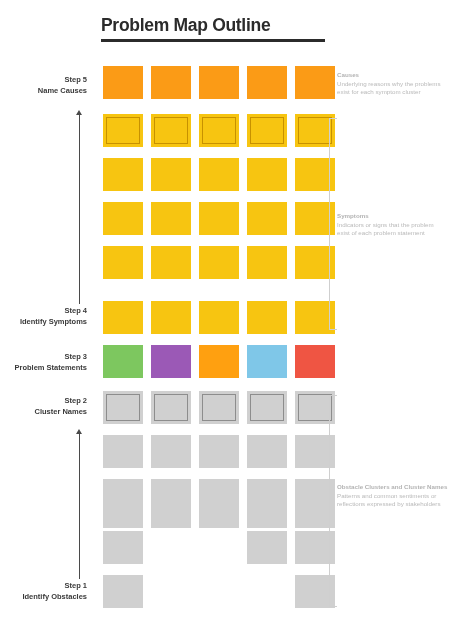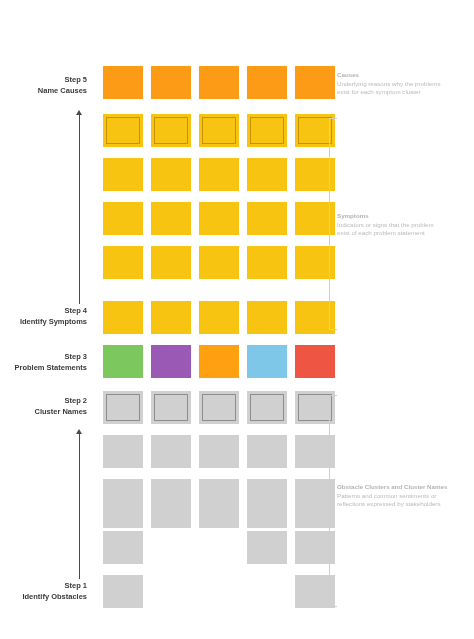--- a/index.html
+++ b/index.html
@@ -98,20 +98,24 @@
     display: block;
     color: #b3b3b3;
   }
   .note .note-line { display: block; }
 </style>
 </head>
 <body>
 
 <div id="root">
 
+  <div class="title-wrap">
+    <div class="title">Problem Map Outline</div>
+    <div class="title-rule"></div>
+  </div>
 
   <div id="grid-layer">
       <div class="cell" style="background: rgb(251, 155, 22); left: 103px; top: 66px; width: 40px; height: 33px;"></div>
       <div class="cell" style="background: rgb(251, 155, 22); left: 151px; top: 66px; width: 40px; height: 33px;"></div>
       <div class="cell" style="background: rgb(251, 155, 22); left: 199px; top: 66px; width: 40px; height: 33px;"></div>
       <div class="cell" style="background: rgb(251, 155, 22); left: 247px; top: 66px; width: 40px; height: 33px;"></div>
       <div class="cell" style="background: rgb(251, 155, 22); left: 295px; top: 66px; width: 40px; height: 33px;"></div>
       <div class="cell bordered yellow" style="background: rgb(247, 197, 17); left: 103px; top: 114px; width: 40px; height: 33px;"></div>
       <div class="cell bordered yellow" style="background: rgb(247, 197, 17); left: 151px; top: 114px; width: 40px; height: 33px;"></div>
       <div class="cell bordered yellow" style="background: rgb(247, 197, 17); left: 199px; top: 114px; width: 40px; height: 33px;"></div>

